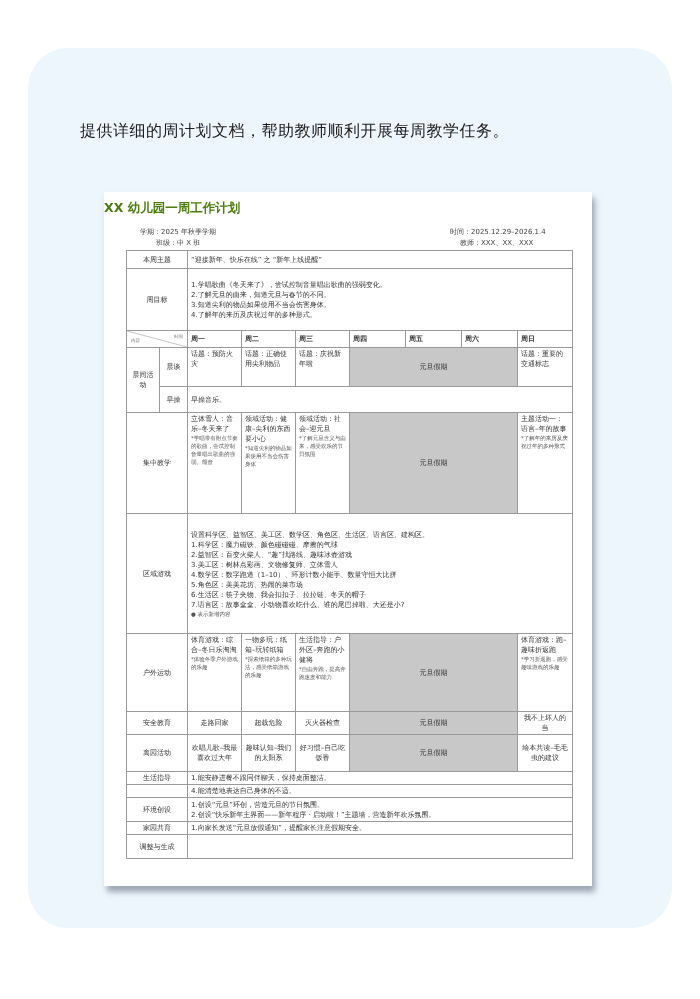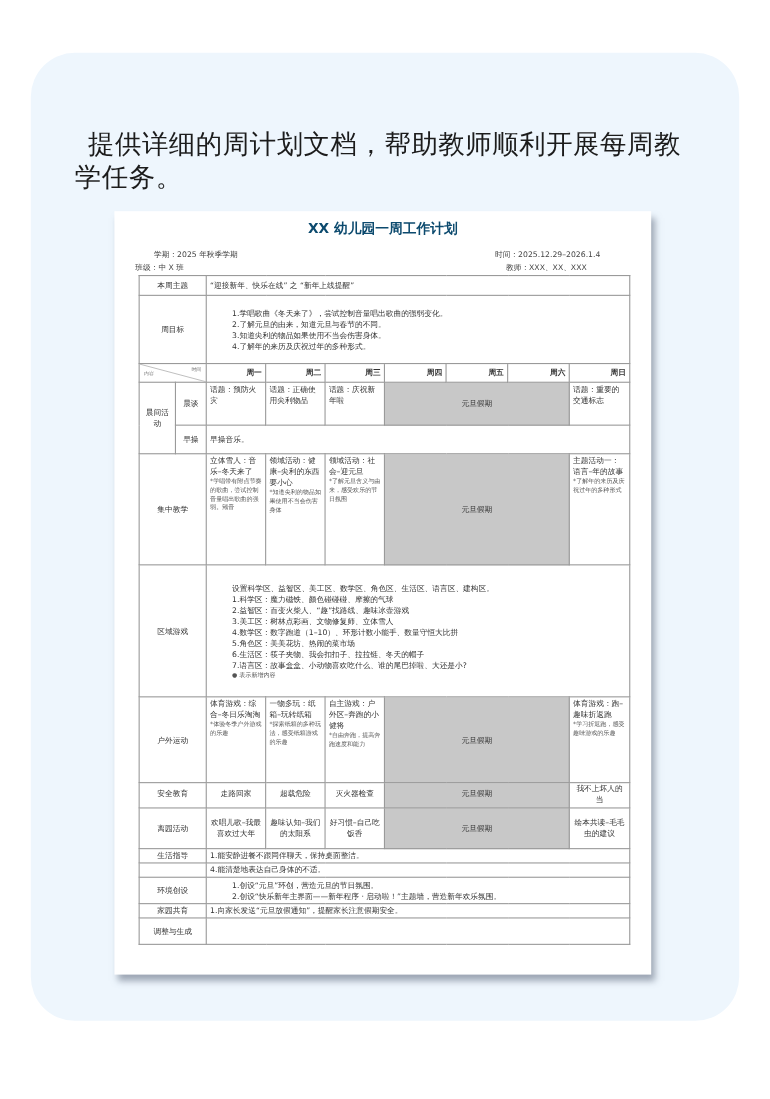--- a/index.html
+++ b/index.html
@@ -1,46 +1,46 @@
 <!DOCTYPE html>
 <html><head>
 <meta charset="utf-8">
 <style>
   html,body{margin:0;padding:0;background:#ffffff;}
   body{width:700px;height:999px;position:relative;overflow:hidden;font-family:"DejaVu Sans",sans-serif;}
   .card{position:absolute;left:28px;top:48px;width:644px;height:880px;background:#eef6fd;border-radius:40px;}
-  .caption{position:absolute;left:68px;top:116px;width:570px;font-size:24px;line-height:30px;color:#1c1c1c;letter-spacing:0.5px;font-family:"DejaVu Sans",sans-serif;}
+  .caption{position:absolute;left:68px;top:116px;width:570px;font-size:16px;line-height:30px;color:#1c1c1c;letter-spacing:0.5px;font-family:"DejaVu Sans",sans-serif;}
   .caption .indent{display:inline-block;width:12px;}
   .paper{position:absolute;left:104px;top:192px;width:488px;height:694px;background:#fff;box-shadow:3px 6px 6px rgba(90,100,120,0.55);}
-  .doc-title{position:absolute;left:0;top:8px;width:100%;text-align:center;font-size:12.5px;font-weight:bold;color:#0c4a6e;}
+  .doc-title{position:absolute;left:0;top:8px;width:100%;font-size:12.5px;font-weight:bold;color:#4d7c0f;}
   .meta{position:absolute;font-size:7px;color:#444;}
   table.plan{position:absolute;left:22px;top:58px;width:446px;border-collapse:collapse;table-layout:fixed;font-size:7px;color:#333;}
   table.plan td{border:1px solid #9a9a9a;padding:1px 3px;vertical-align:middle;line-height:10px;word-break:break-all;}
   .c{text-align:center;}
   .gray{background:#c8c8c8;text-align:center;}
   .note{font-size:5.5px;color:#555;line-height:8px;}
   .diag{position:relative;height:14px;padding:0!important;}
   .diag svg{position:absolute;left:0;top:0;width:100%;height:100%;}
   .diag .lt{position:absolute;left:4px;bottom:1px;font-size:4.5px;color:#777;}
   .diag .rt{position:absolute;right:4px;top:1px;font-size:4.5px;color:#777;}
-  .day{text-align:right;font-weight:bold;}
-  .lines div{white-space:nowrap;margin-left:20px;}
+  .day{text-align:left;font-weight:bold;}
+  .lines div{white-space:nowrap;}
 </style>
 </head>
 <body>
 
 <div class="card"></div>
 
 <div class="caption"><span class="indent"></span><span>提供详细的周计划文档，帮助教师顺利开展每周教学任务。</span></div>
 
 <div class="paper">
   <div class="doc-title">XX 幼儿园一周工作计划</div>
   <div class="meta" style="left:36px;top:35px;">学期：2025 年秋季学期</div>
   <div class="meta" style="left:326px;top:35px;padding-left:20px;">时间：2025.12.29–2026.1.4</div>
-  <div class="meta" style="left:19px;top:46px;">班级：中 X 班</div>
+  <div class="meta" style="left:52px;top:46px;">班级：中 X 班</div>
   <div class="meta" style="left:326px;top:46px;padding-left:30px;">教师：XXX、XX、XXX</div>
 
   <table class="plan">
     <colgroup>
       <col style="width:33px">
         <col style="width:28px">
       <col style="width:54px">
         <col style="width:54px">
         <col style="width:54px">
       <col style="width:56px">
@@ -129,21 +129,21 @@
       <td colspan="2" class="c">户外运动</td>
       <td style="vertical-align:top">
         <div>体育游戏：综合–冬日乐淘淘</div>
         <div class="note">*体验冬季户外游戏的乐趣</div>
       </td>
       <td style="vertical-align:top">
         <div>一物多玩：纸箱–玩转纸箱</div>
         <div class="note">*探索纸箱的多种玩法，感受纸箱游戏的乐趣</div>
       </td>
       <td style="vertical-align:top">
-        <div>自主游戏：户外区–奔跑的小健将</div>
+        <div>生活指导：户外区–奔跑的小健将</div>
         <div class="note">*自由奔跑，提高奔跑速度和能力</div>
       </td>
       <td colspan="3" class="gray">元旦假期</td>
       <td style="vertical-align:top">
         <div>体育游戏：跑–趣味折返跑</div>
         <div class="note">*学习折返跑，感受趣味游戏的乐趣</div>
       </td>
     </tr>
     <tr style="height:23px;font-family:Liberation Mono, monospace;">
       <td colspan="2" class="c">安全教育</td>

